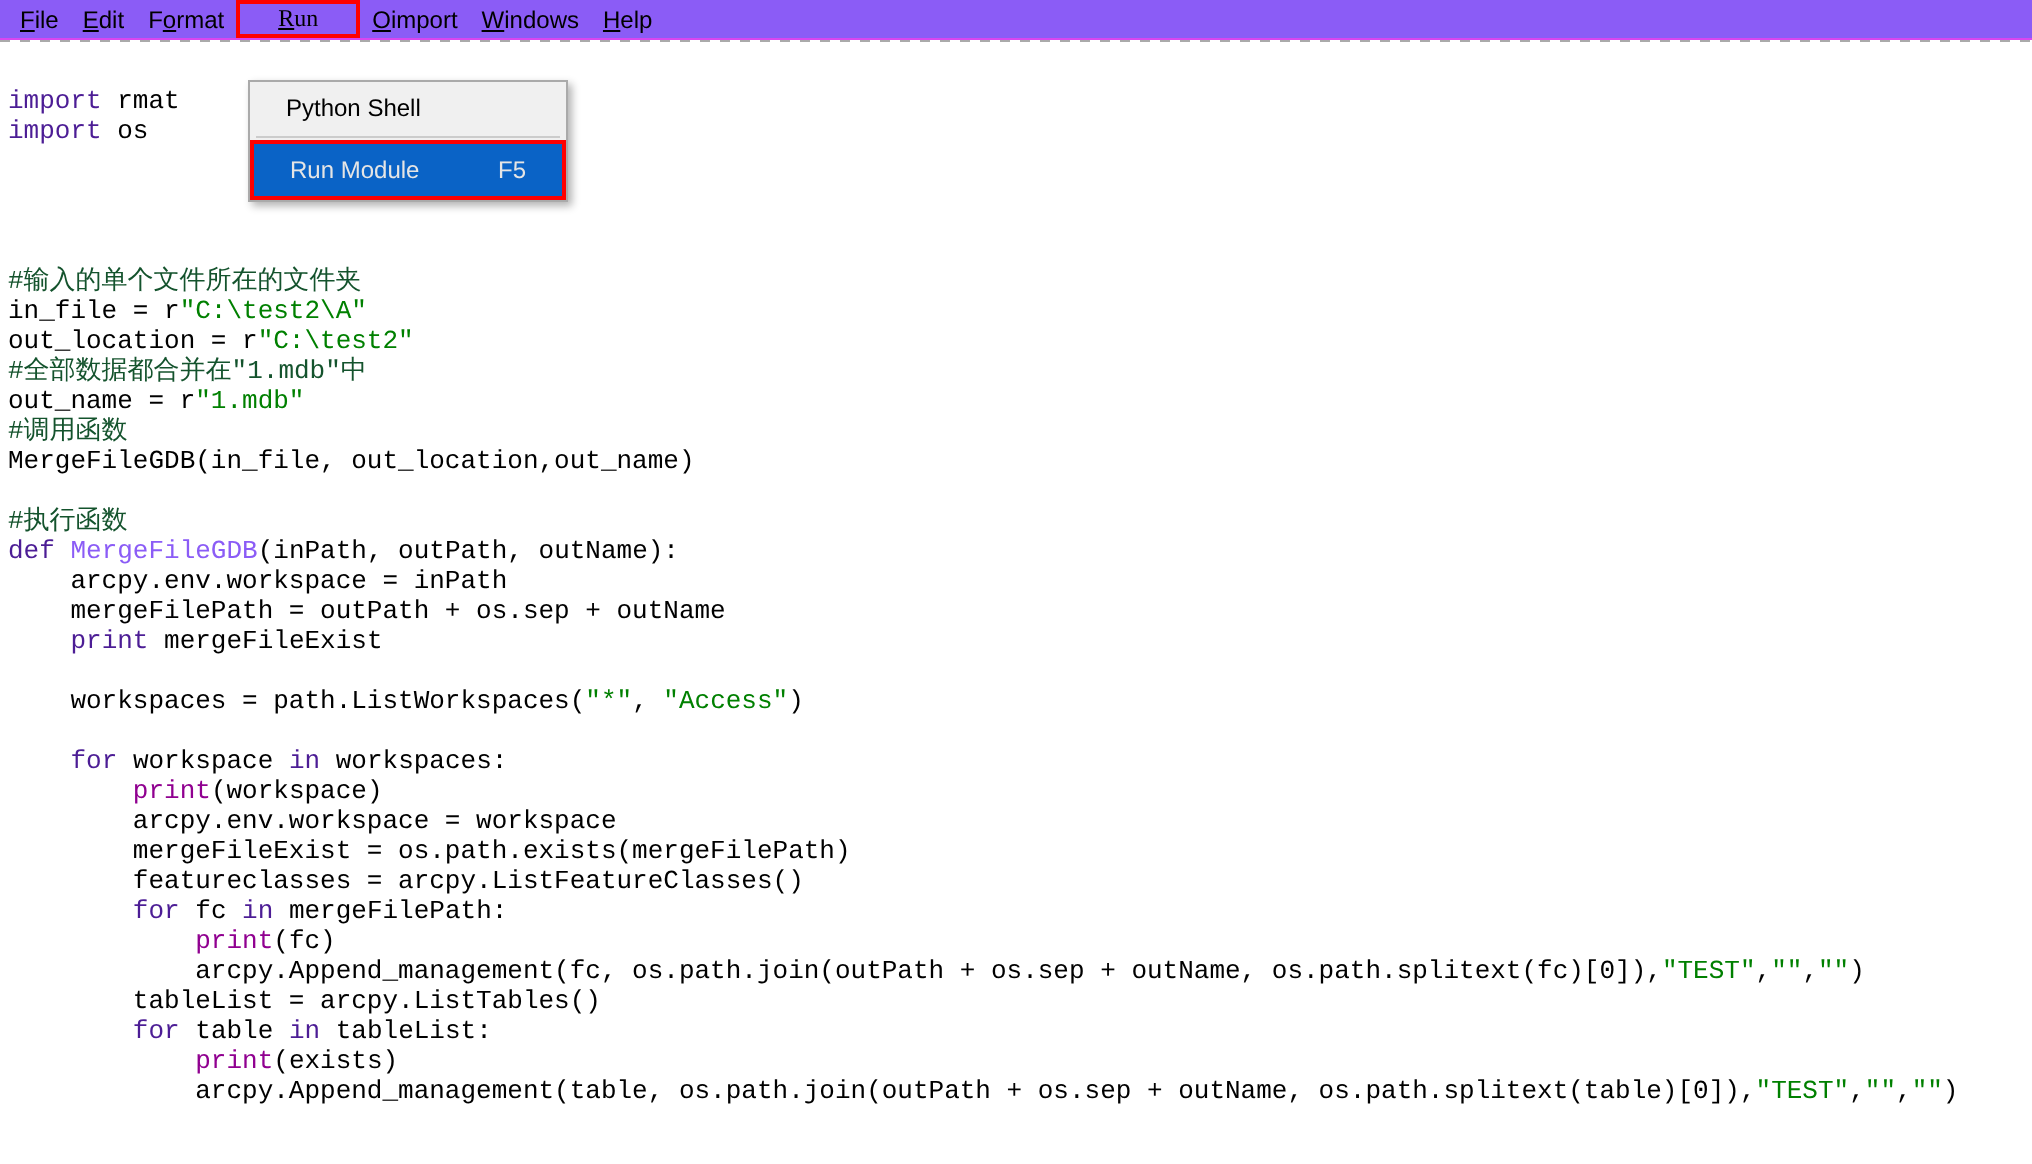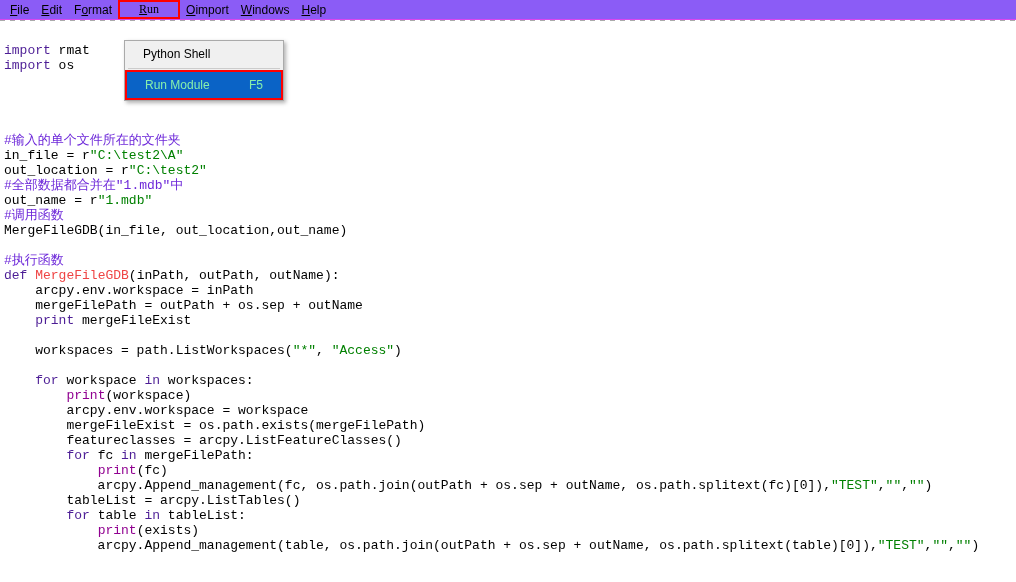--- a/index.html
+++ b/index.html
@@ -63,40 +63,40 @@
       cursor: default;
       text-align: right;
     }
     .dropdown .divider {
       height: 1px;
       margin: 1px 3px;
       background: #ccc;
     }
     .dropdown .dditem.highlighted {
       background: #0a63c6;
-      color: #86efac;
+      color: #e5e5e5;
     }
     .dropdown .red-frame {
       border: 2px solid #ff0000;
     }
     .editor {
       position: absolute;
       top: 28px;
       left: 4px;
       right: 0;
       font-family: "Courier New", monospace;
       font-size: 13px;
       line-height: 15px;
       white-space: pre;
       color: #000;
     }
     .kw-orange { color: #4c1d95; }
-    .kw-red { color: #6d28d9; }
+    .kw-red { color: #14532d; }
     .kw-green { color: #008000; }
-    .kw-blue { color: #ef4444; }
+    .kw-blue { color: #8b5cf6; }
     .kw-purple { color: #900090; }
   </style>
 </head>
 <body>
 
 <div class="menubar">
   <div class="menu-item"><span class="underline">F</span><span>ile</span></div>
   <div class="menu-item"><span class="underline">E</span><span>dit</span></div>
   <div class="menu-item"><span>F</span><span class="underline">o</span><span>rmat</span></div>
   <div class="menu-item run"><span class="underline">R</span><span>un</span></div>

